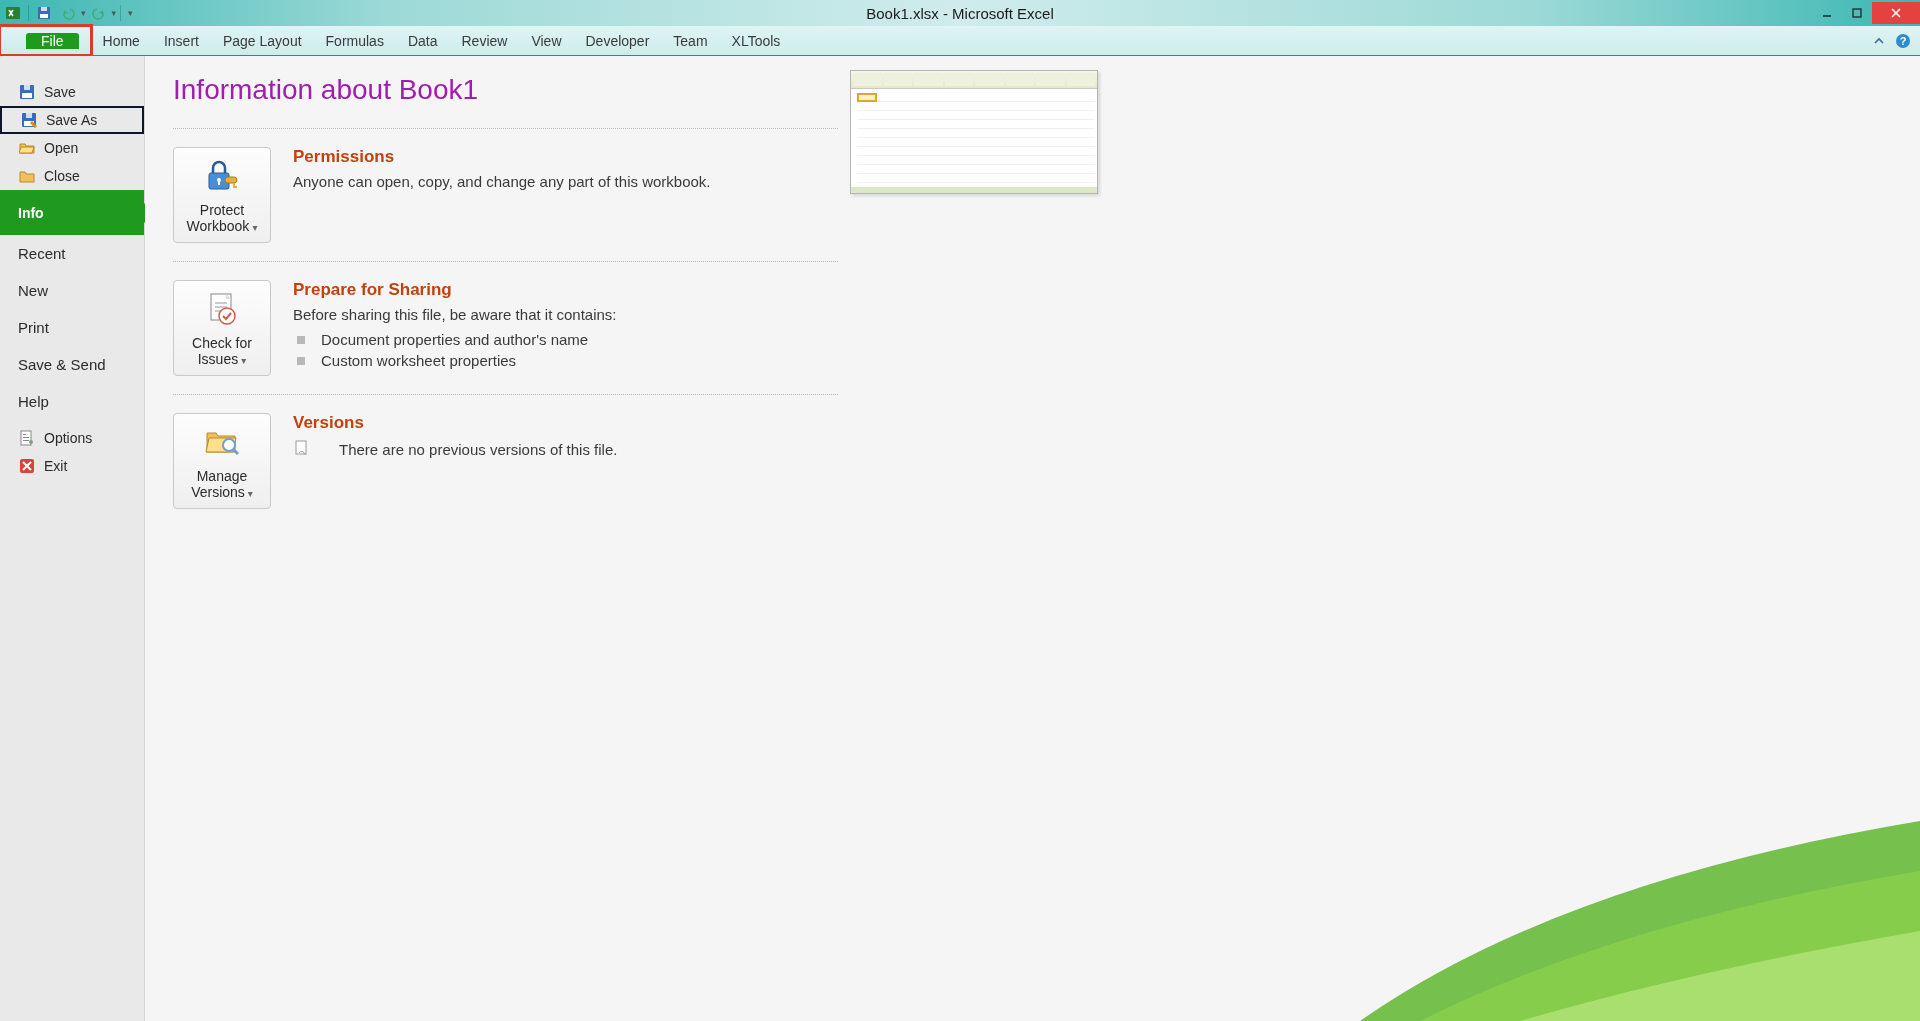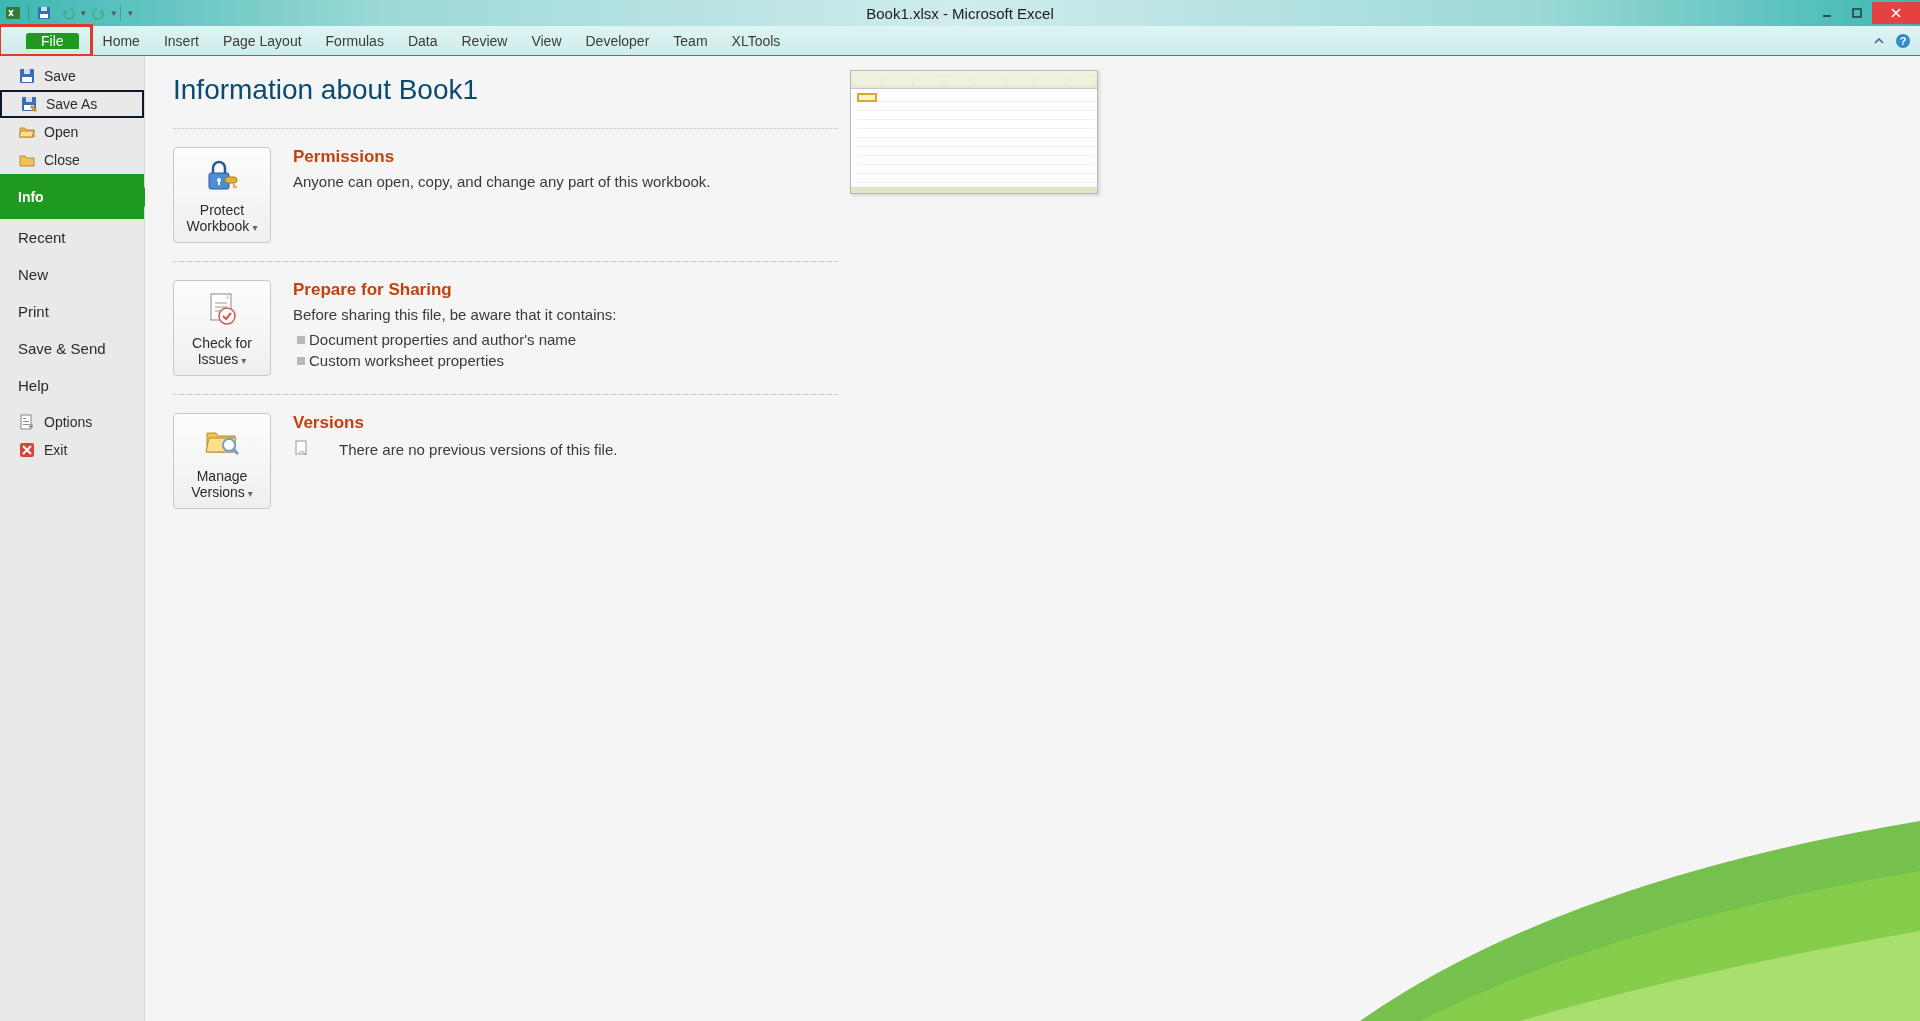--- a/index.html
+++ b/index.html
@@ -70,21 +70,21 @@
   position: relative;
 }
 
 
 .leftnav {
   width: 145px;
   background: #e9e9e9;
   border-right: 1px solid #d5d5d5;
   display: flex;
   flex-direction: column;
-  padding-top: 6px;
+  padding-top: 22px;
 }
 .nav-item {
   display: flex;
   align-items: center;
   gap: 8px;
   padding: 5px 8px 5px 18px;
   font-size: 14px;
   color: #2b2b2b;
   cursor: pointer;
   height: 28px;
@@ -122,21 +122,21 @@
 .content {
   flex: 1;
   background: #f5f5f5;
   padding: 18px 28px;
   overflow: auto;
   position: relative;
 }
 .content h1 {
   font-size: 28px;
   font-weight: 400;
-  color: #0c4a6e;
+  color: #a21caf;
   margin-bottom: 22px;
 }
 .section {
   display: flex;
   gap: 22px;
   padding: 18px 0;
   border-top: 1px dotted #bcbcbc;
   max-width: 665px;
 }
 .big-btn {
@@ -154,21 +154,21 @@
   font-size: 14px;
   color: #2b2b2b;
   text-align: center;
 }
 .big-btn .big-icon { width: 40px; height: 40px; margin-bottom: 6px; display:flex;align-items:center;justify-content:center; }
 .big-btn .caret { font-size: 10px; color: #666; margin-left:3px;}
 .section-body { flex: 1; }
 .section-body h3 { font-size: 17px; color: #c2410c; font-weight:600; margin-bottom: 6px; }
 .section-body p { font-size: 15px; color: #3a3a3a; margin-bottom: 6px; }
 .section-body ul { list-style: none; padding-left: 4px; }
-.section-body li { font-size: 15px; color: #3a3a3a; padding: 2px 0; display:flex; align-items:center; gap:4px;}
+.section-body li { font-size: 15px; color: #3a3a3a; padding: 2px 0; display:flex; align-items:center; gap:16px;}
 .bullet-square { width:8px; height:8px; background:#b8b8b8; flex-shrink:0;}
 .version-row { display:flex; align-items:center; gap:28px; font-size:15px; color:#3a3a3a;}
 
 
 .thumb {
   position: absolute;
   left: 705px;
   top: 14px;
   width: 248px;
   height: 124px;

